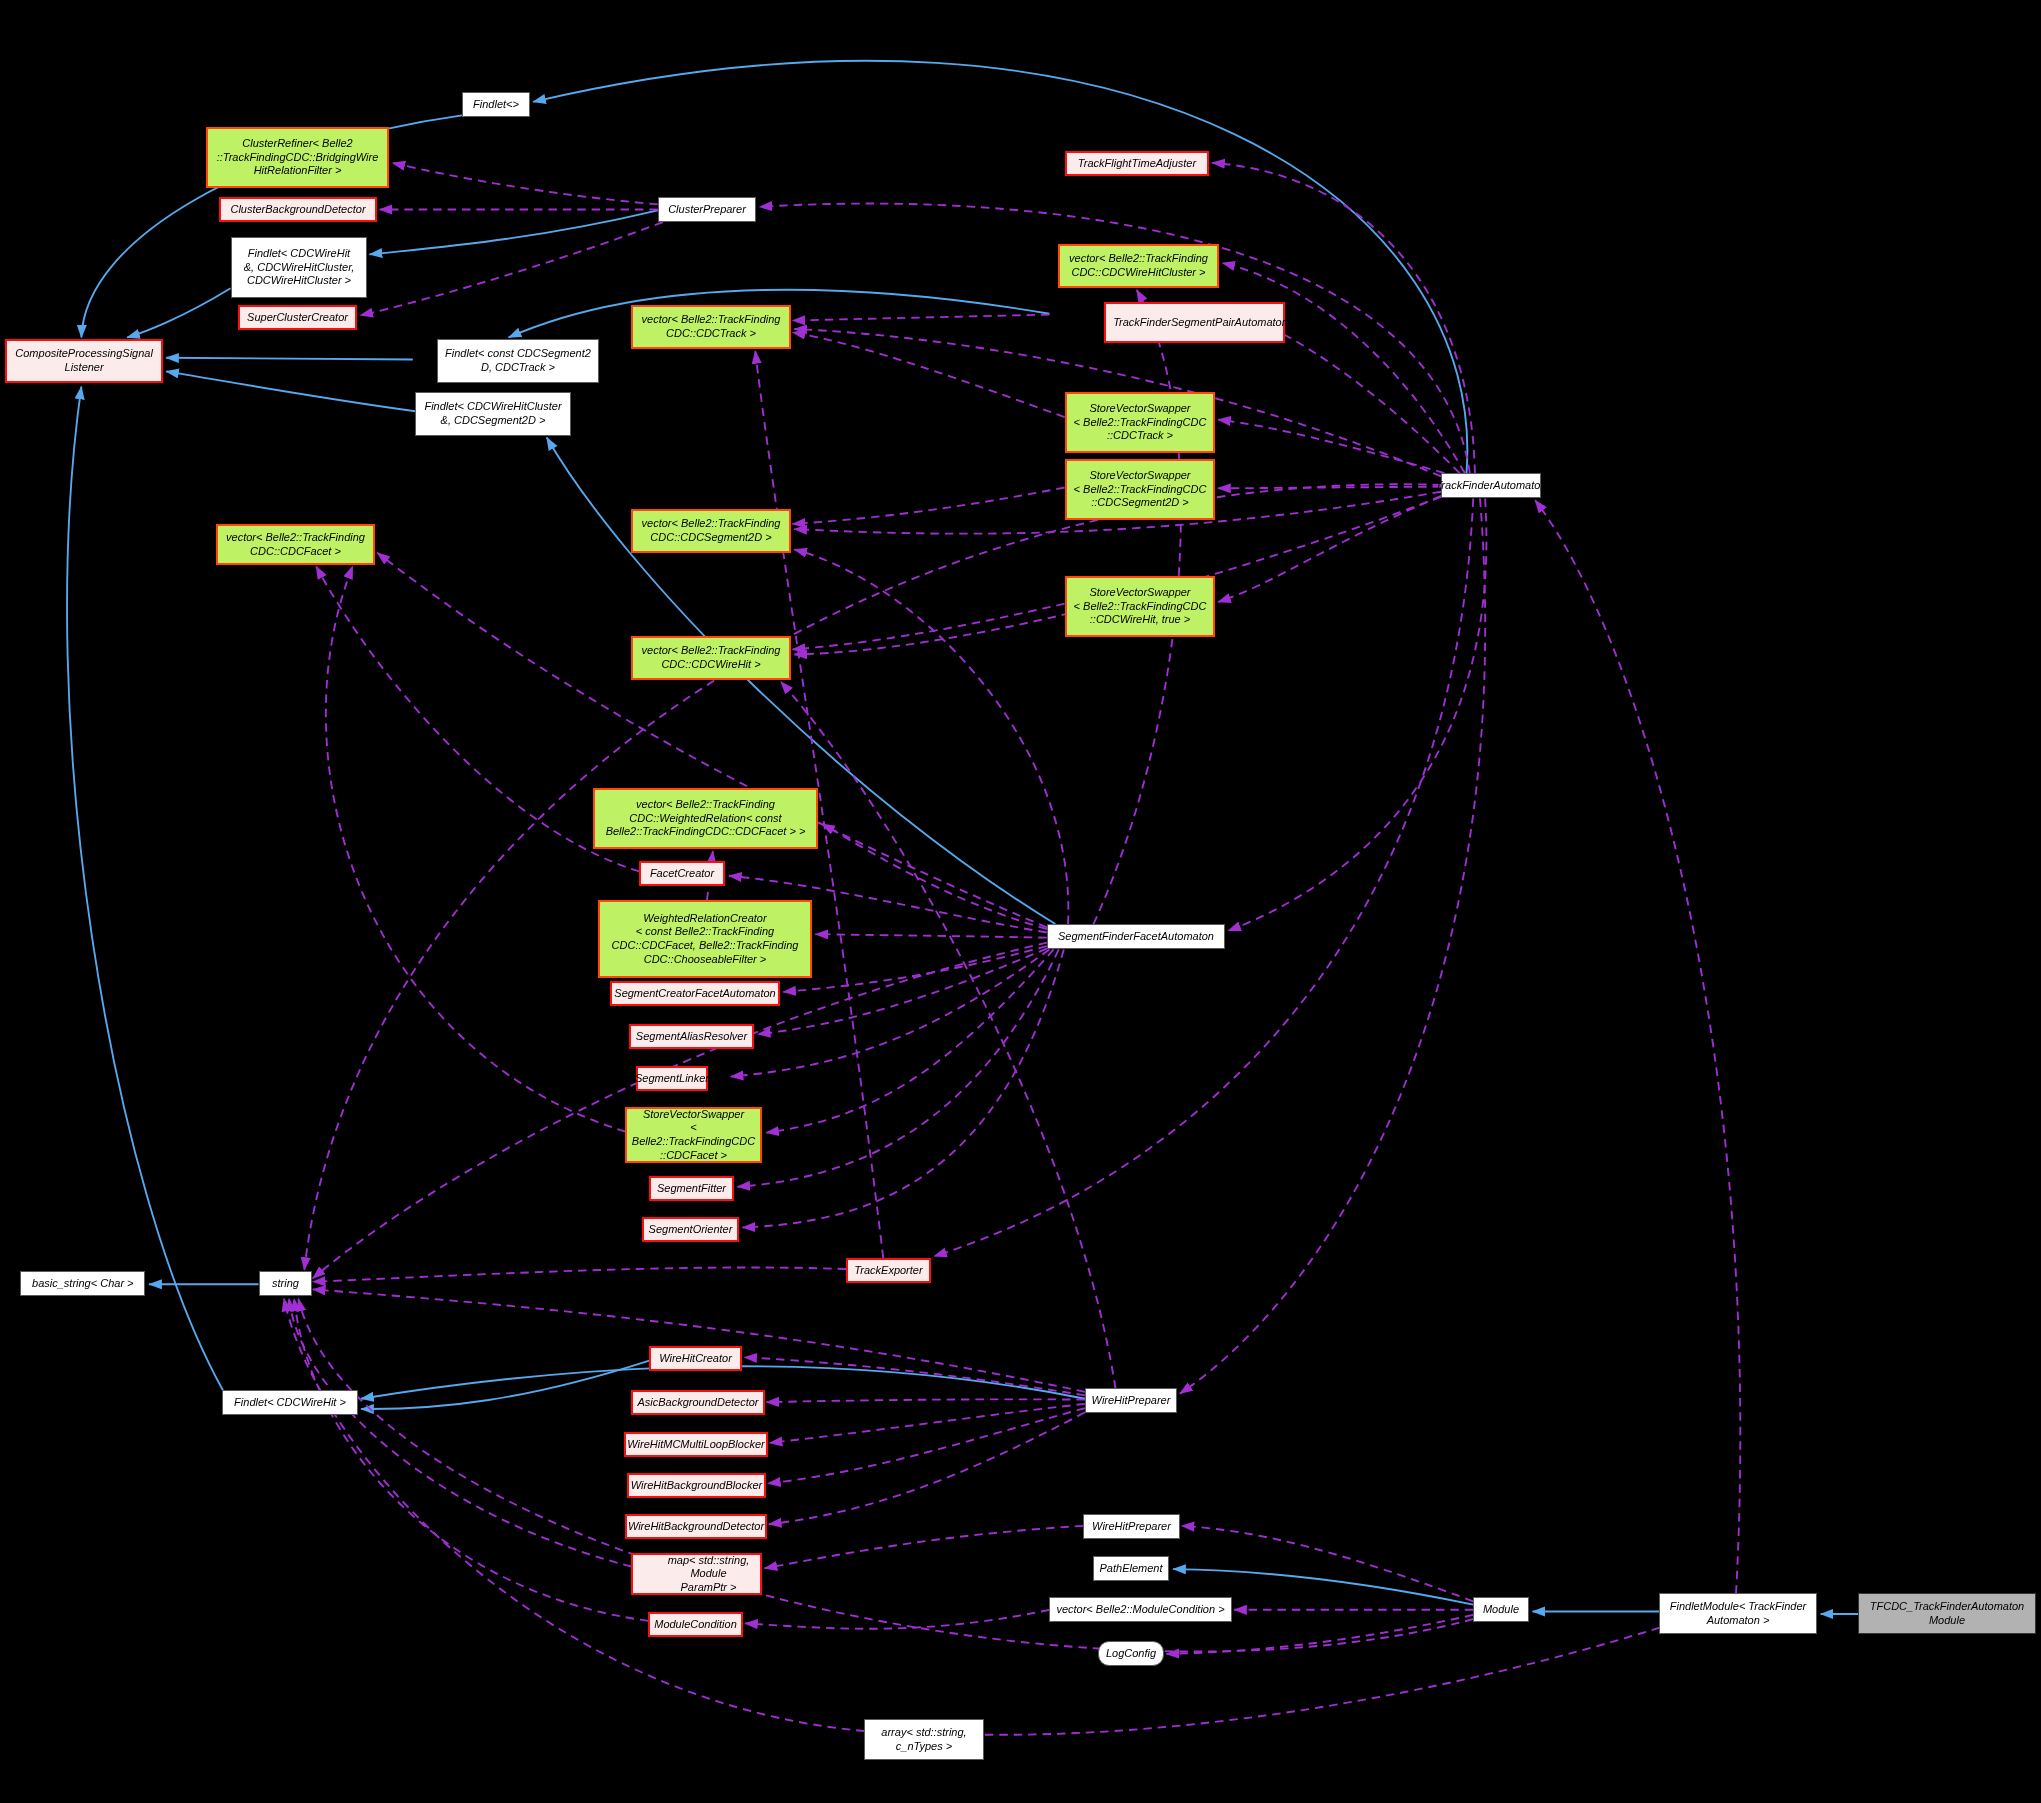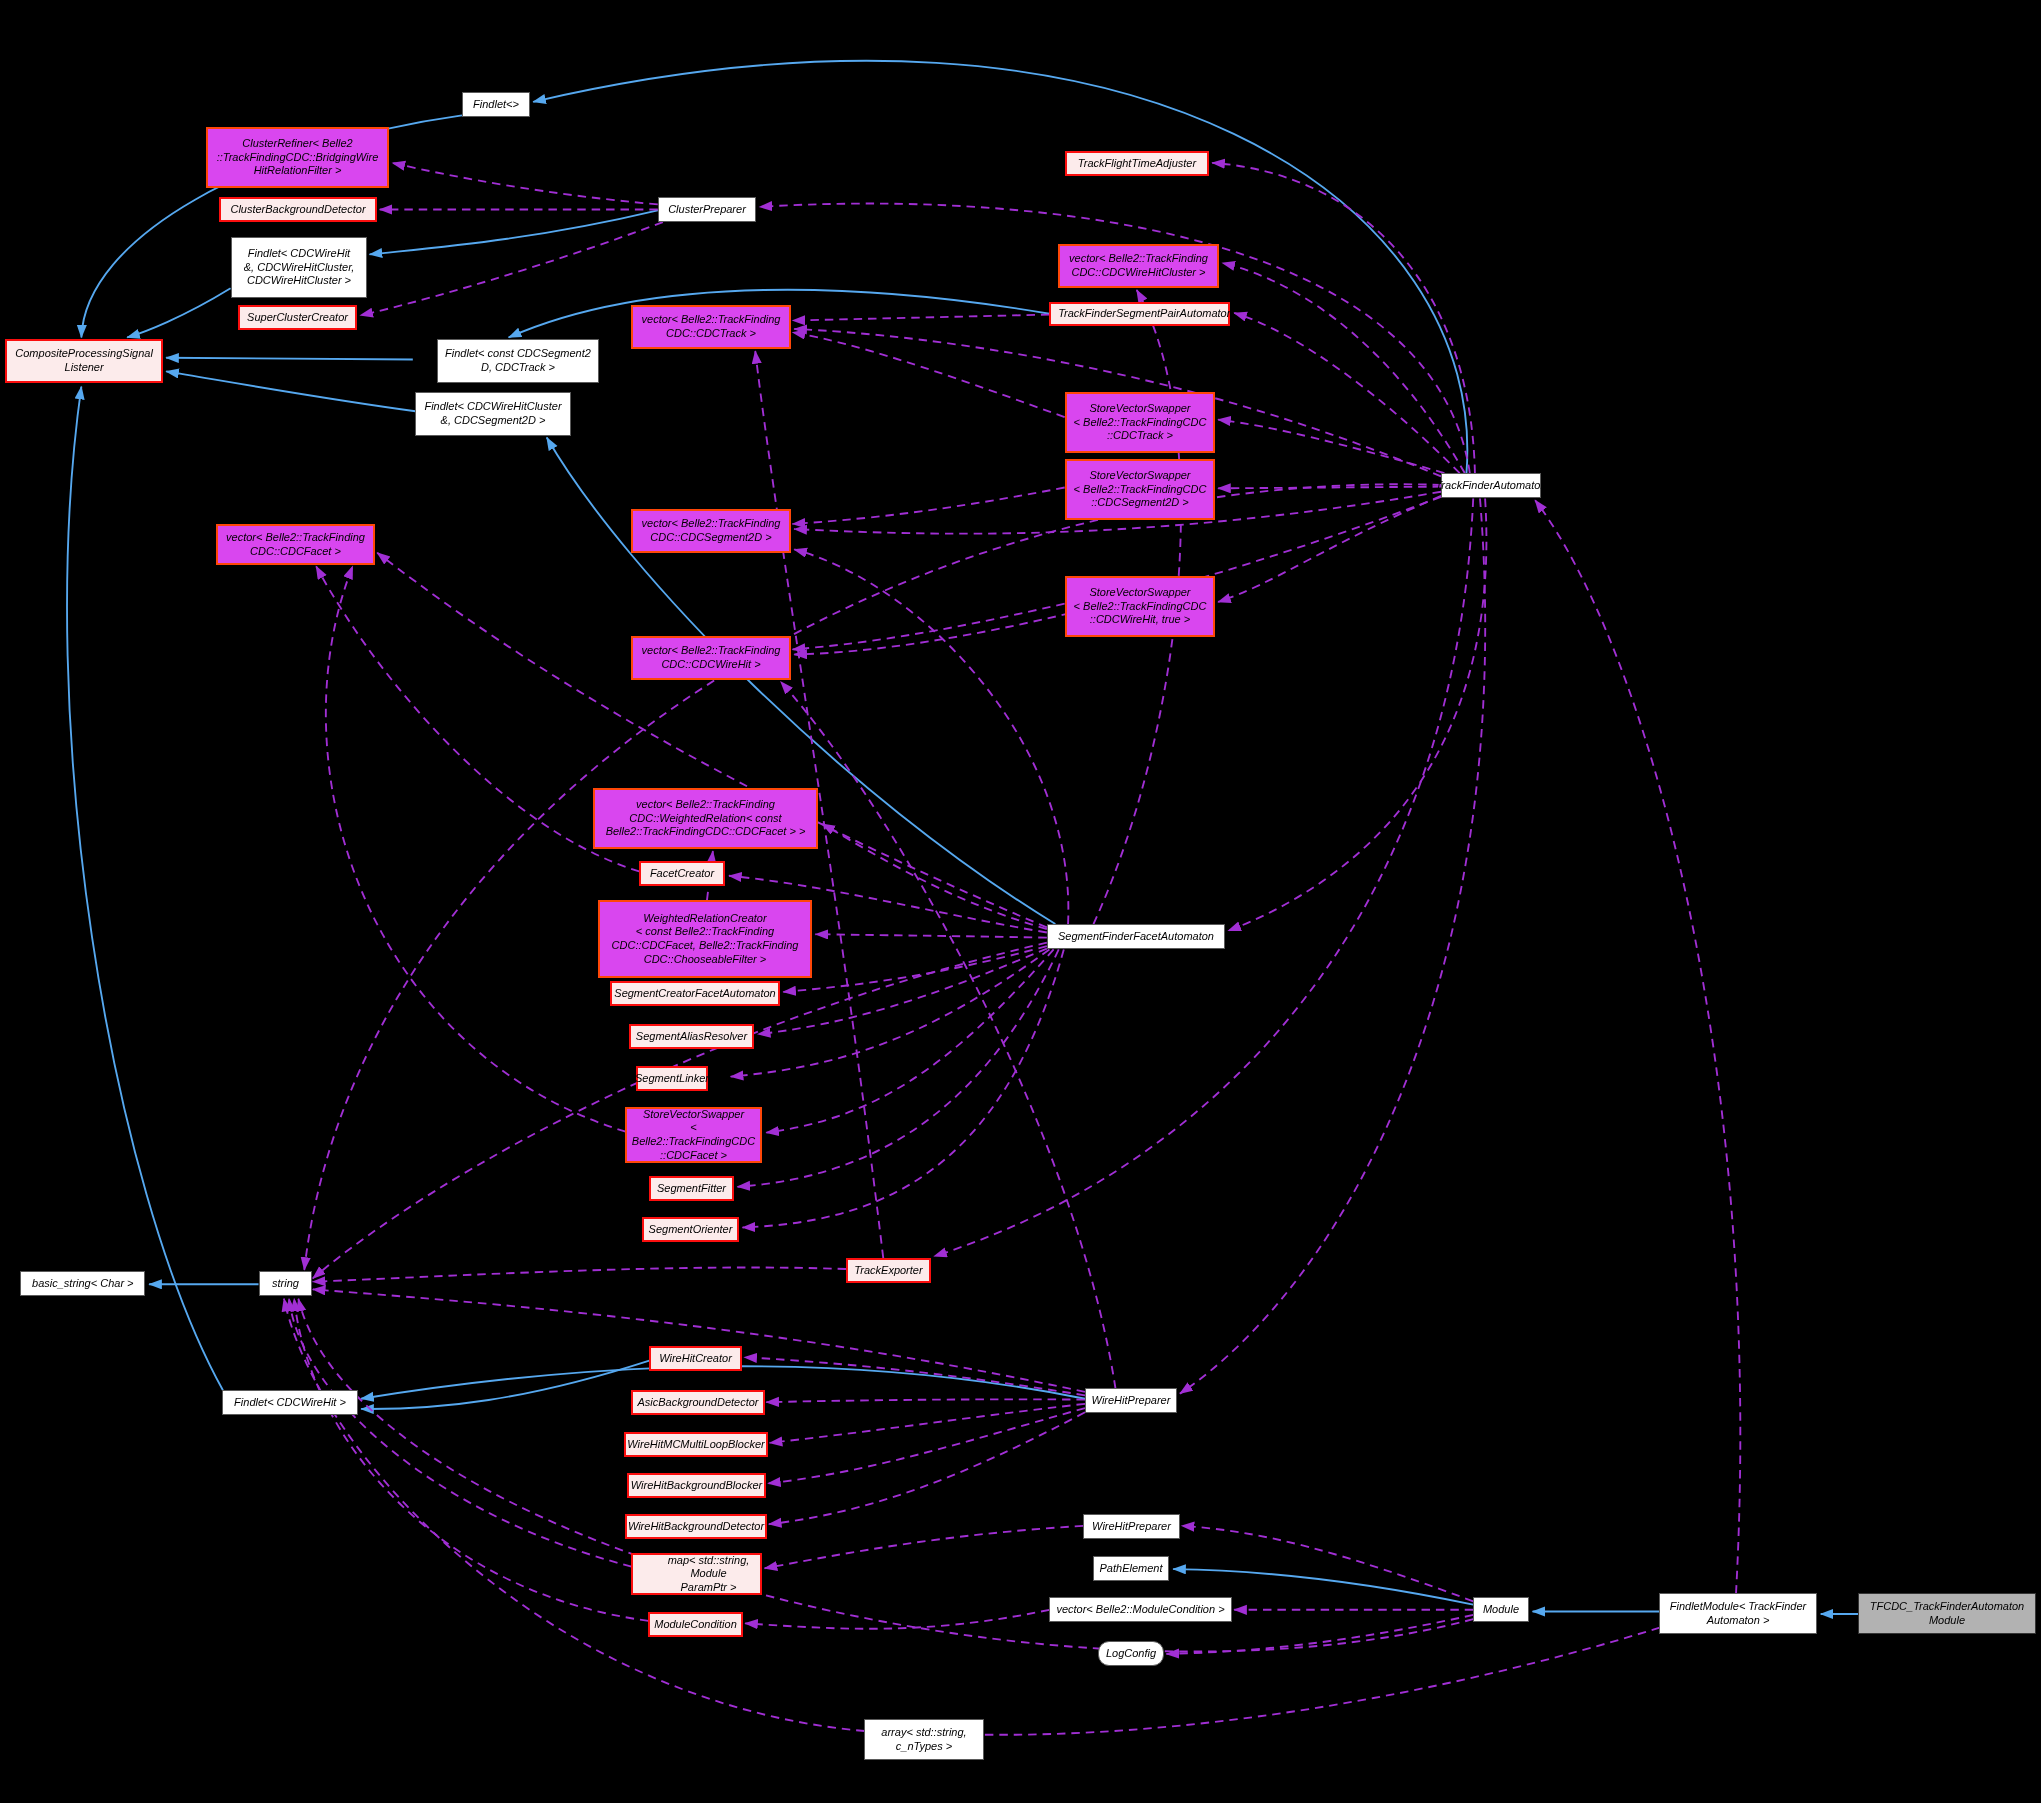--- a/index.html
+++ b/index.html
@@ -3,21 +3,21 @@
 <meta charset="utf-8">
 <style>
   html,body{margin:0;padding:0;background:#000;}
   #stage{position:relative;width:2042px;height:1804px;background:#000;overflow:hidden;
          font-family:"Liberation Sans","DejaVu Sans",sans-serif;}
   #edges{position:absolute;left:0;top:0;z-index:1;}
   .node{position:absolute;z-index:2;display:flex;align-items:center;justify-content:center;
         text-align:center;box-sizing:border-box;cursor:pointer;font-style:italic;}
   .node span{display:block;white-space:pre-line;font-size:11px;line-height:13.6px;color:#000;padding:0.8px 3.4px;}
   .node.plain{background:#ffffff;border:1.4px solid #5b5b5b;}
-  .node.template{background:#d946ef;border:2.1px solid #ff4708;}
+  .node.template{background:#bef264;border:2.1px solid #ff4708;}
   .node.truncated{background:#fcebeb;border:2.1px solid #fb0e0e;}
   .node.main{background:#b2b2b2;border:1.5px solid #353535;}
 </style>
 </head>
 <body>
 
 <div id="stage">
   <svg id="edges" width="2042" height="1804" viewBox="0 0 2409 2128" xmlns="http://www.w3.org/2000/svg">
     <defs>
       <marker id="arrow-inherit" markerUnits="userSpaceOnUse" markerWidth="18" markerHeight="14" refX="15" refY="6" orient="auto">
@@ -130,21 +130,21 @@
       <div class="node plain" style="left: 658px; top: 197px; width: 98px; height: 25.4px;">
         <span>ClusterPreparer</span>
       </div>
       <div class="node truncated" style="left: 1065px; top: 151px; width: 144px; height: 25.4px;">
         <span>TrackFlightTimeAdjuster</span>
       </div>
       <div class="node template" style="left: 1058px; top: 244px; width: 161px; height: 44px;">
         <span>vector&lt; Belle2::TrackFinding
 CDC::CDCWireHitCluster &gt;</span>
       </div>
-      <div class="node truncated" style="left: 1049px; top: 302px; width: 181px; height: 24px; padding-left: 12px;">
+      <div class="node truncated" style="left: 1104px; top: 302px; width: 181px; height: 41px; padding-left: 12px;">
         <span>TrackFinderSegmentPairAutomaton</span>
       </div>
       <div class="node template" style="left: 631px; top: 305px; width: 160px; height: 44px;">
         <span>vector&lt; Belle2::TrackFinding
 CDC::CDCTrack &gt;</span>
       </div>
       <div class="node plain" style="left: 413px; top: 339px; width: 162px; height: 44px; margin-left: 24px;">
         <span>Findlet&lt; const CDCSegment2
 D, CDCTrack &gt;</span>
       </div>

